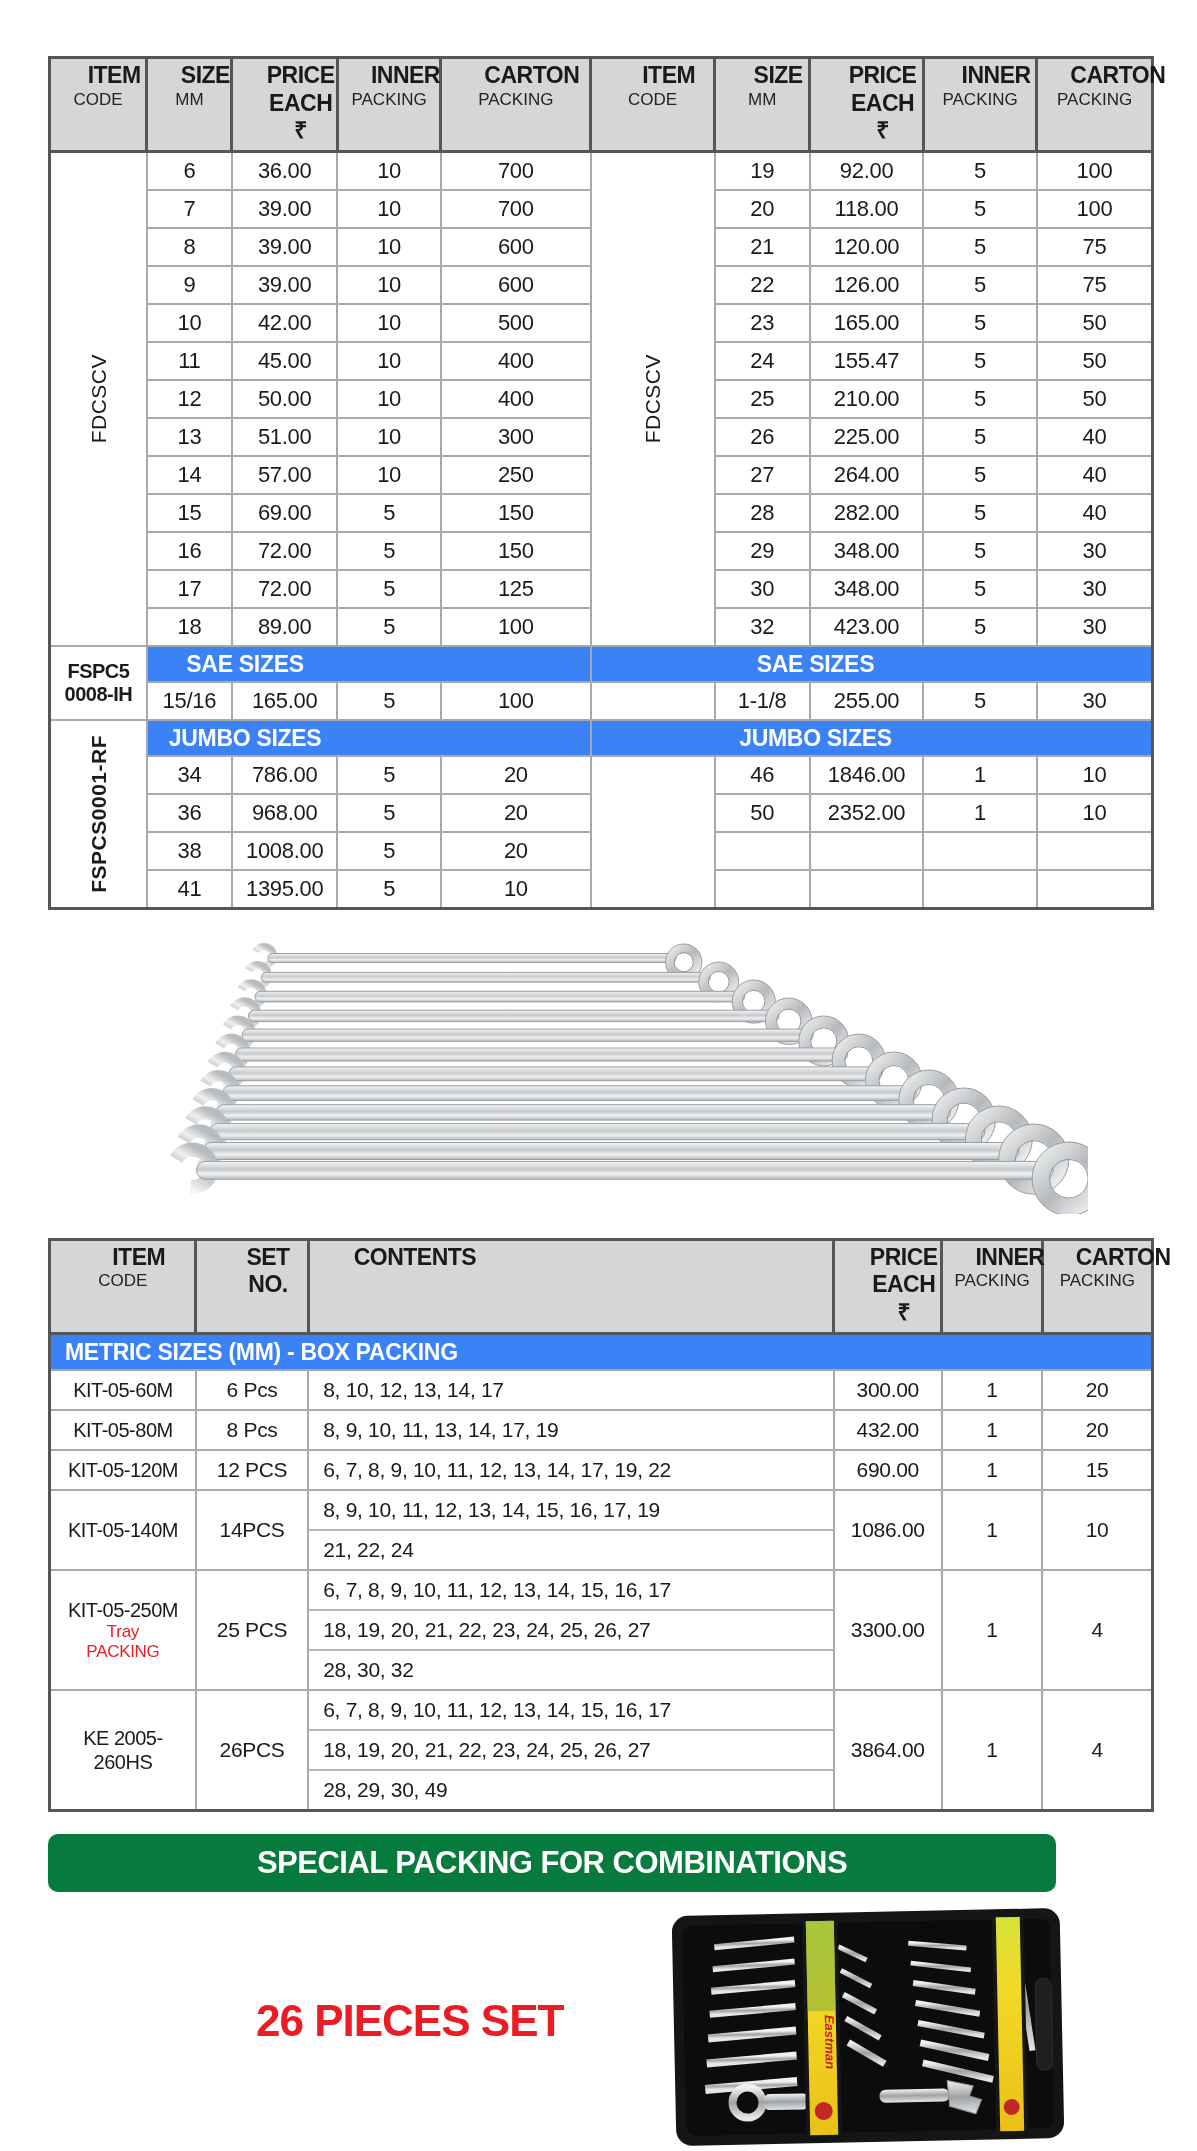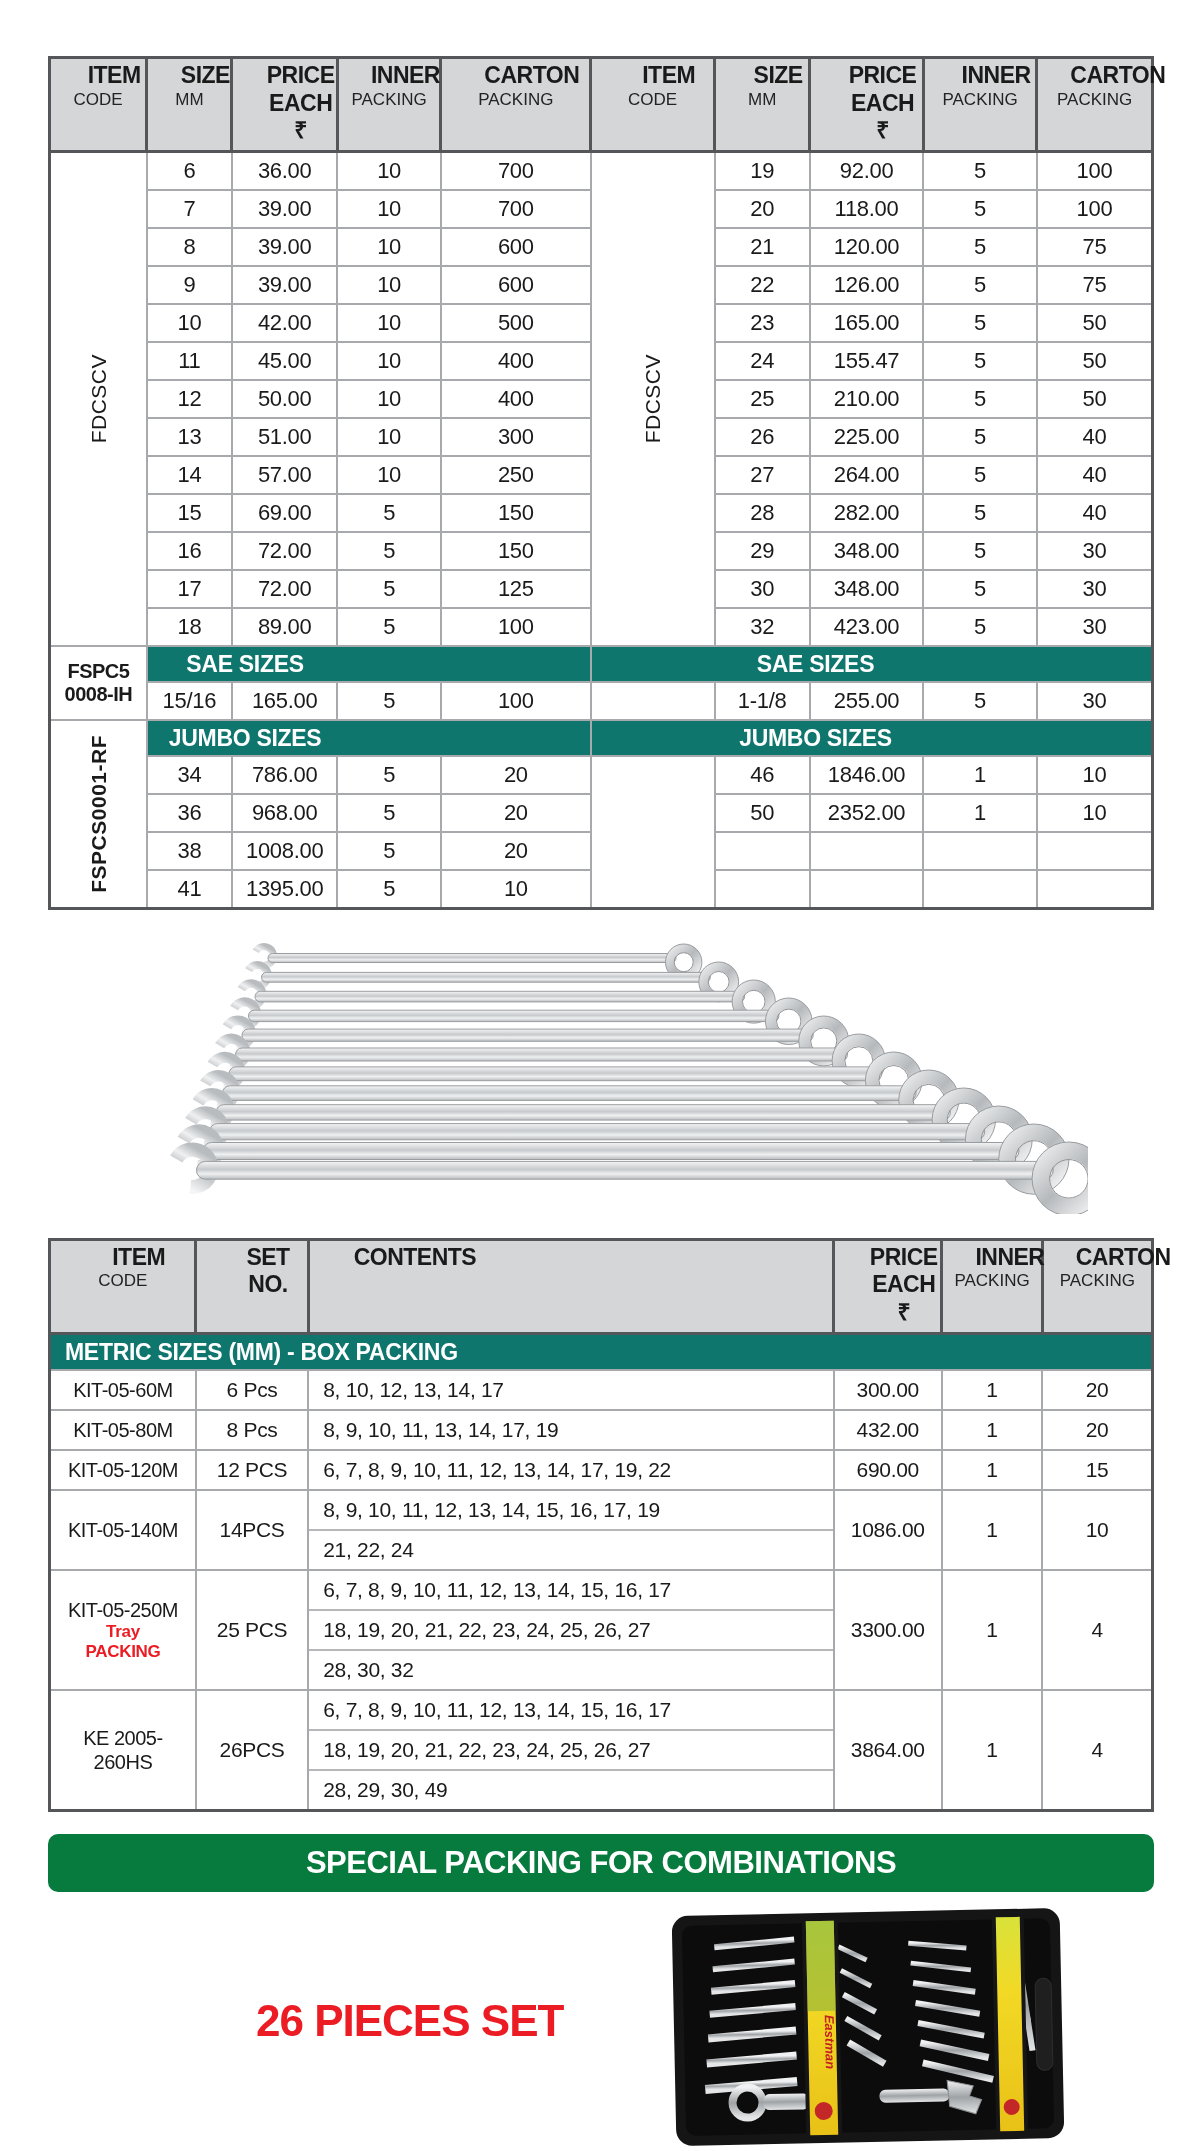--- a/index.html
+++ b/index.html
@@ -18,21 +18,21 @@
   .th-big  { display:block; font-size:23px; font-weight:bold; letter-spacing:-0.5px; line-height:1.2;padding-left:32px; }
   .th-small{ display:block; font-size:17px; font-weight:normal; line-height:1.15; color:#232323; }
   .cat-table td {
     border:2px solid #a7a9ac; border-top:2px solid #c2c4c6;
     text-align:center; font-size:22px; padding:0; height:36px;
     letter-spacing:-0.3px;
   }
   .cat-table td.price { font-weight:normal; }
   
   tr.barrow td { height:34px; }
-  td.bar { background:#0f766e; position:relative; border-left-color:#8d8f92; }
+  td.bar { background:#3b82f6; position:relative; border-left-color:#8d8f92; }
   td.bar span {
     position:absolute; top:50%; transform:translateY(-50%);
     color:#ffffff; font-weight:bold; font-size:23px; letter-spacing:-0.3px; white-space:nowrap;
   }
   td.bar.bar-l span { left:0; width:44%; text-align:center; }
   td.bar.bar-r span { left:17%; width:46%; text-align:center; }
   td.bar.bar-full span { left:14px; transform:translateY(-50%); }
   
   td.codecell { vertical-align:middle; }
   .rot {
@@ -41,24 +41,24 @@
   }
   .rot.bold { font-weight:bold; }
   .codelines div { font-weight:bold; font-size:20px; line-height:1.15; letter-spacing:-0.5px; }
   
   .sets-table td { font-size:21px; }
   .sets-table th.lefty { text-align:left; padding-left:12px; }
   .sets-table td.contents { padding:0; text-align:left; vertical-align:top; }
   .cline { height:38px; line-height:38px; border-bottom:2px solid #b5b7b9; padding-left:14px; white-space:nowrap; overflow:hidden; }
   .cline:last-child { border-bottom:none; }
   .setcode div.codeline { font-size:20px; line-height:1.2; letter-spacing:-0.5px; }
-  .setcode div.noteline { font-size:17px; font-weight:bold; line-height:1.15; }
+  .setcode div.noteline { font-size:17px; font-weight:normal; line-height:1.15; }
   
   .banner {
-    margin:22px 0 0 48px; width:1106px; height:58px; border-radius:10px;
+    margin:22px 0 0 48px; width:1008px; height:58px; border-radius:10px;
     background:#077a3d; color:#ffffff; font-weight:bold; font-size:31px;
     text-align:center; line-height:58px; letter-spacing:-0.5px;
   }
   .bottom-area { position:relative; width:1177px; height:296px; }
   .pieces-label {
     position:absolute; left:256px; top:104px;
     color:#ec1c24; font-weight:bold; font-size:44px; letter-spacing:-1px; white-space:nowrap;
   }
   .photo-wrap { margin:30px 0 0 148px; width:940px; height:274px; }
   .tray-wrap { position:absolute; left:668px; top:12px; }

